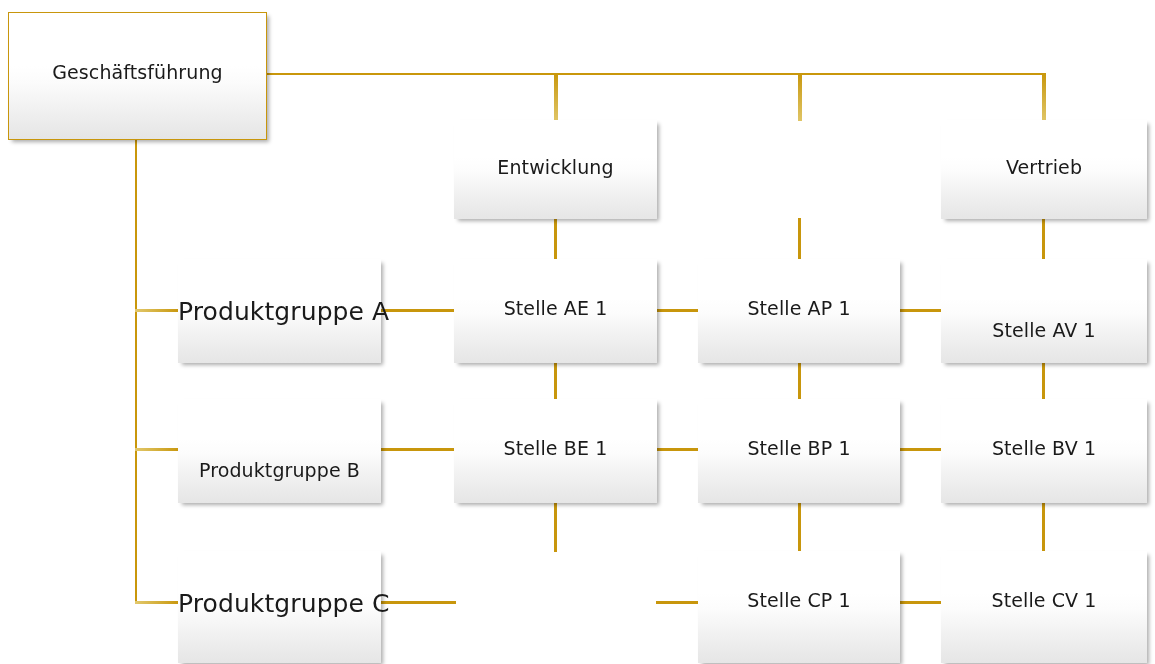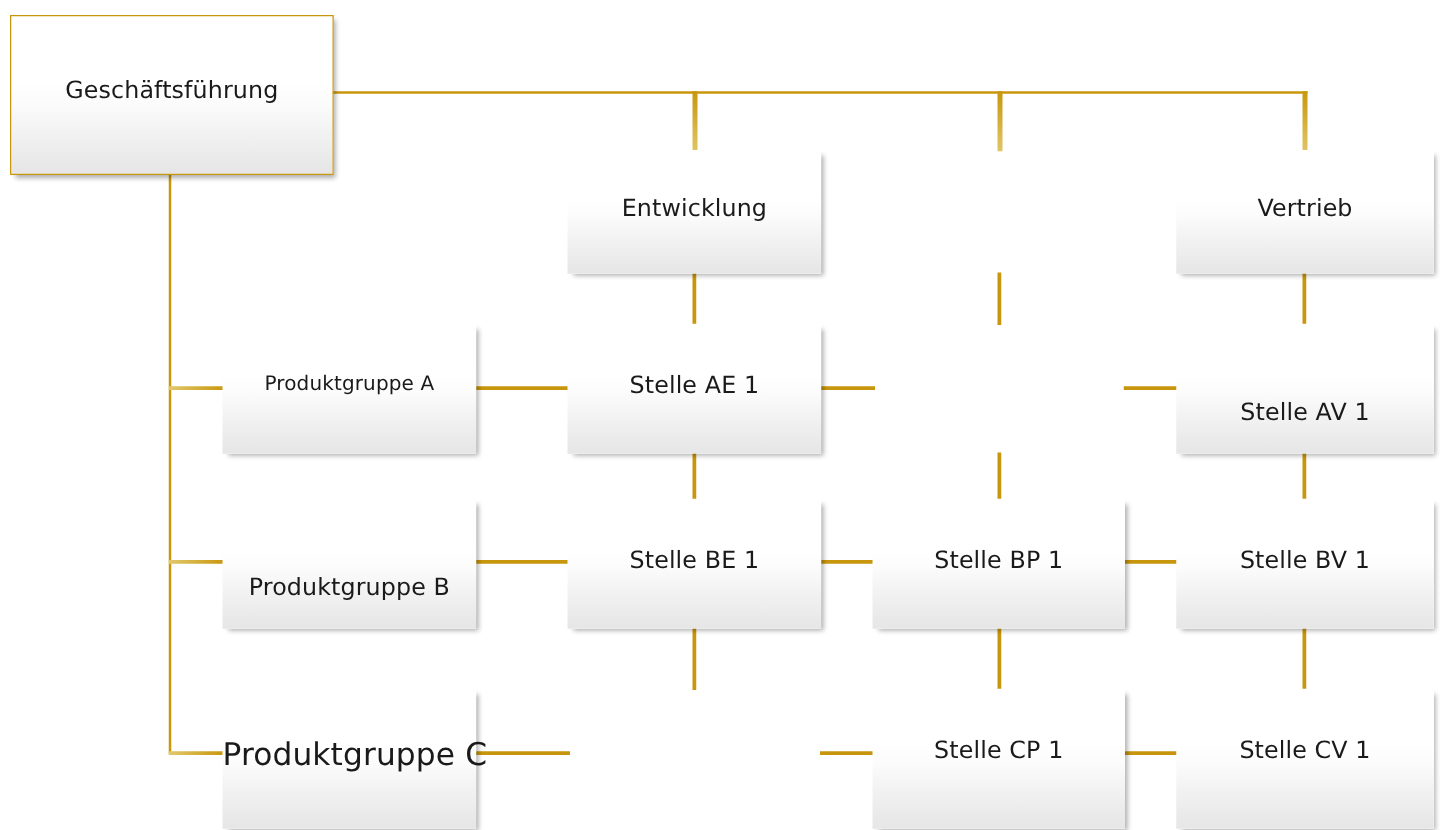--- a/index.html
+++ b/index.html
@@ -135,32 +135,35 @@
     <span class="node-label">Geschäftsführung</span>
   </div>
 
   <div class="node" style="left:454px; top:120px; width:203px; height:99px; padding-top:36px;">
     <span class="node-label">Entwicklung</span>
   </div>
   <div class="node" style="left:941px; top:120px; width:206px; height:99px; padding-top:36px;">
     <span class="node-label">Vertrieb</span>
   </div>
 
-  <div class="node" style="left:178px; top:259px; width:203px; height:104px; padding-top:38px; font-size:16px;justify-content:center;">
+  <div class="node" style="left:178px; top:259px; width:203px; height:104px; padding-top:38px; font-size:25px;justify-content:center;">
     <span class="node-label">Produktgruppe A</span>
   </div>
   <div class="node" style="left:178px; top:399px; width:203px; height:104px; padding-top:38px; font-size:19px;align-items:center;">
     <span class="node-label">Produktgruppe B</span>
   </div>
   <div class="node" style="left:178px; top:551px; width:203px; height:112px; padding-top:38px; font-size:25px;">
     <span class="node-label">Produktgruppe C</span>
   </div>
 
   <div class="node" style="left:454px; top:259px; width:203px; height:104px; padding-top:38px;">
     <span class="node-label">Stelle AE 1</span>
+  </div>
+  <div class="node" style="left:698px; top:259px; width:202px; height:104px; padding-top:38px;">
+    <span class="node-label">Stelle AP 1</span>
   </div>
   <div class="node" style="left:941px; top:259px; width:206px; height:104px; padding-top:38px;align-items:center;">
     <span class="node-label">Stelle AV 1</span>
   </div>
 
   <div class="node" style="left:454px; top:399px; width:203px; height:104px; padding-top:38px;">
     <span class="node-label">Stelle BE 1</span>
   </div>
   <div class="node" style="left:698px; top:399px; width:202px; height:104px; padding-top:38px;">
     <span class="node-label">Stelle BP 1</span>

